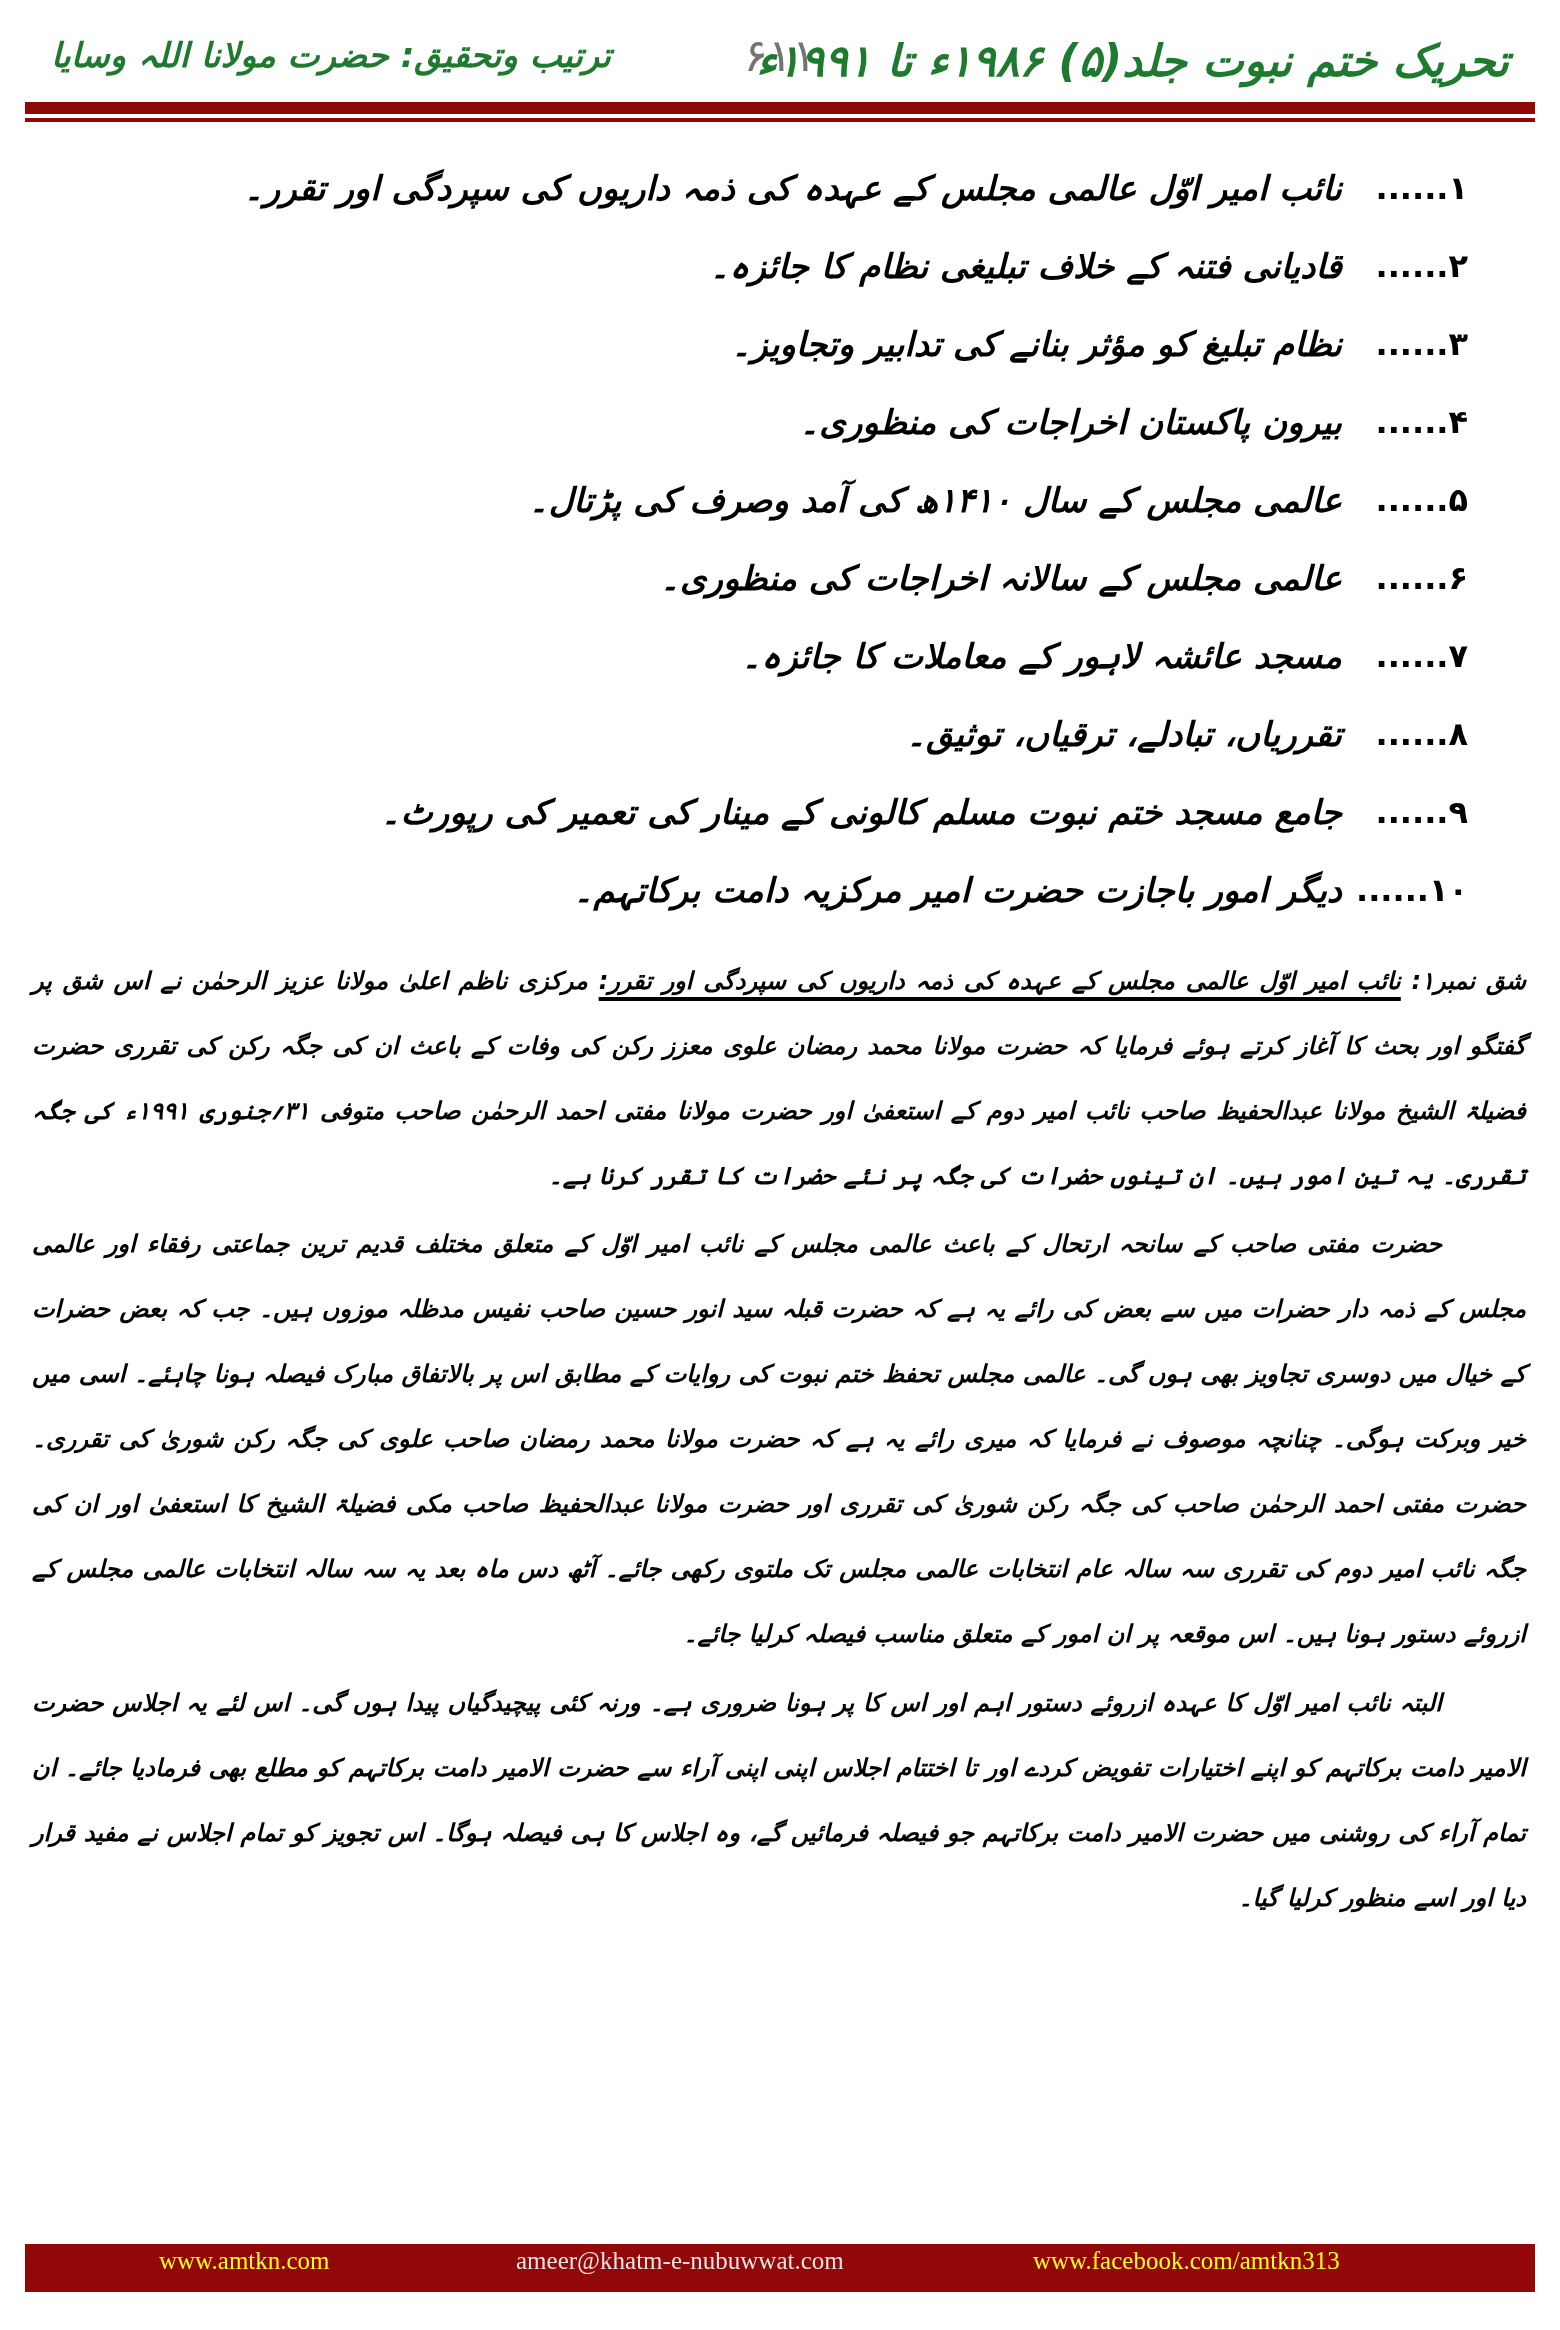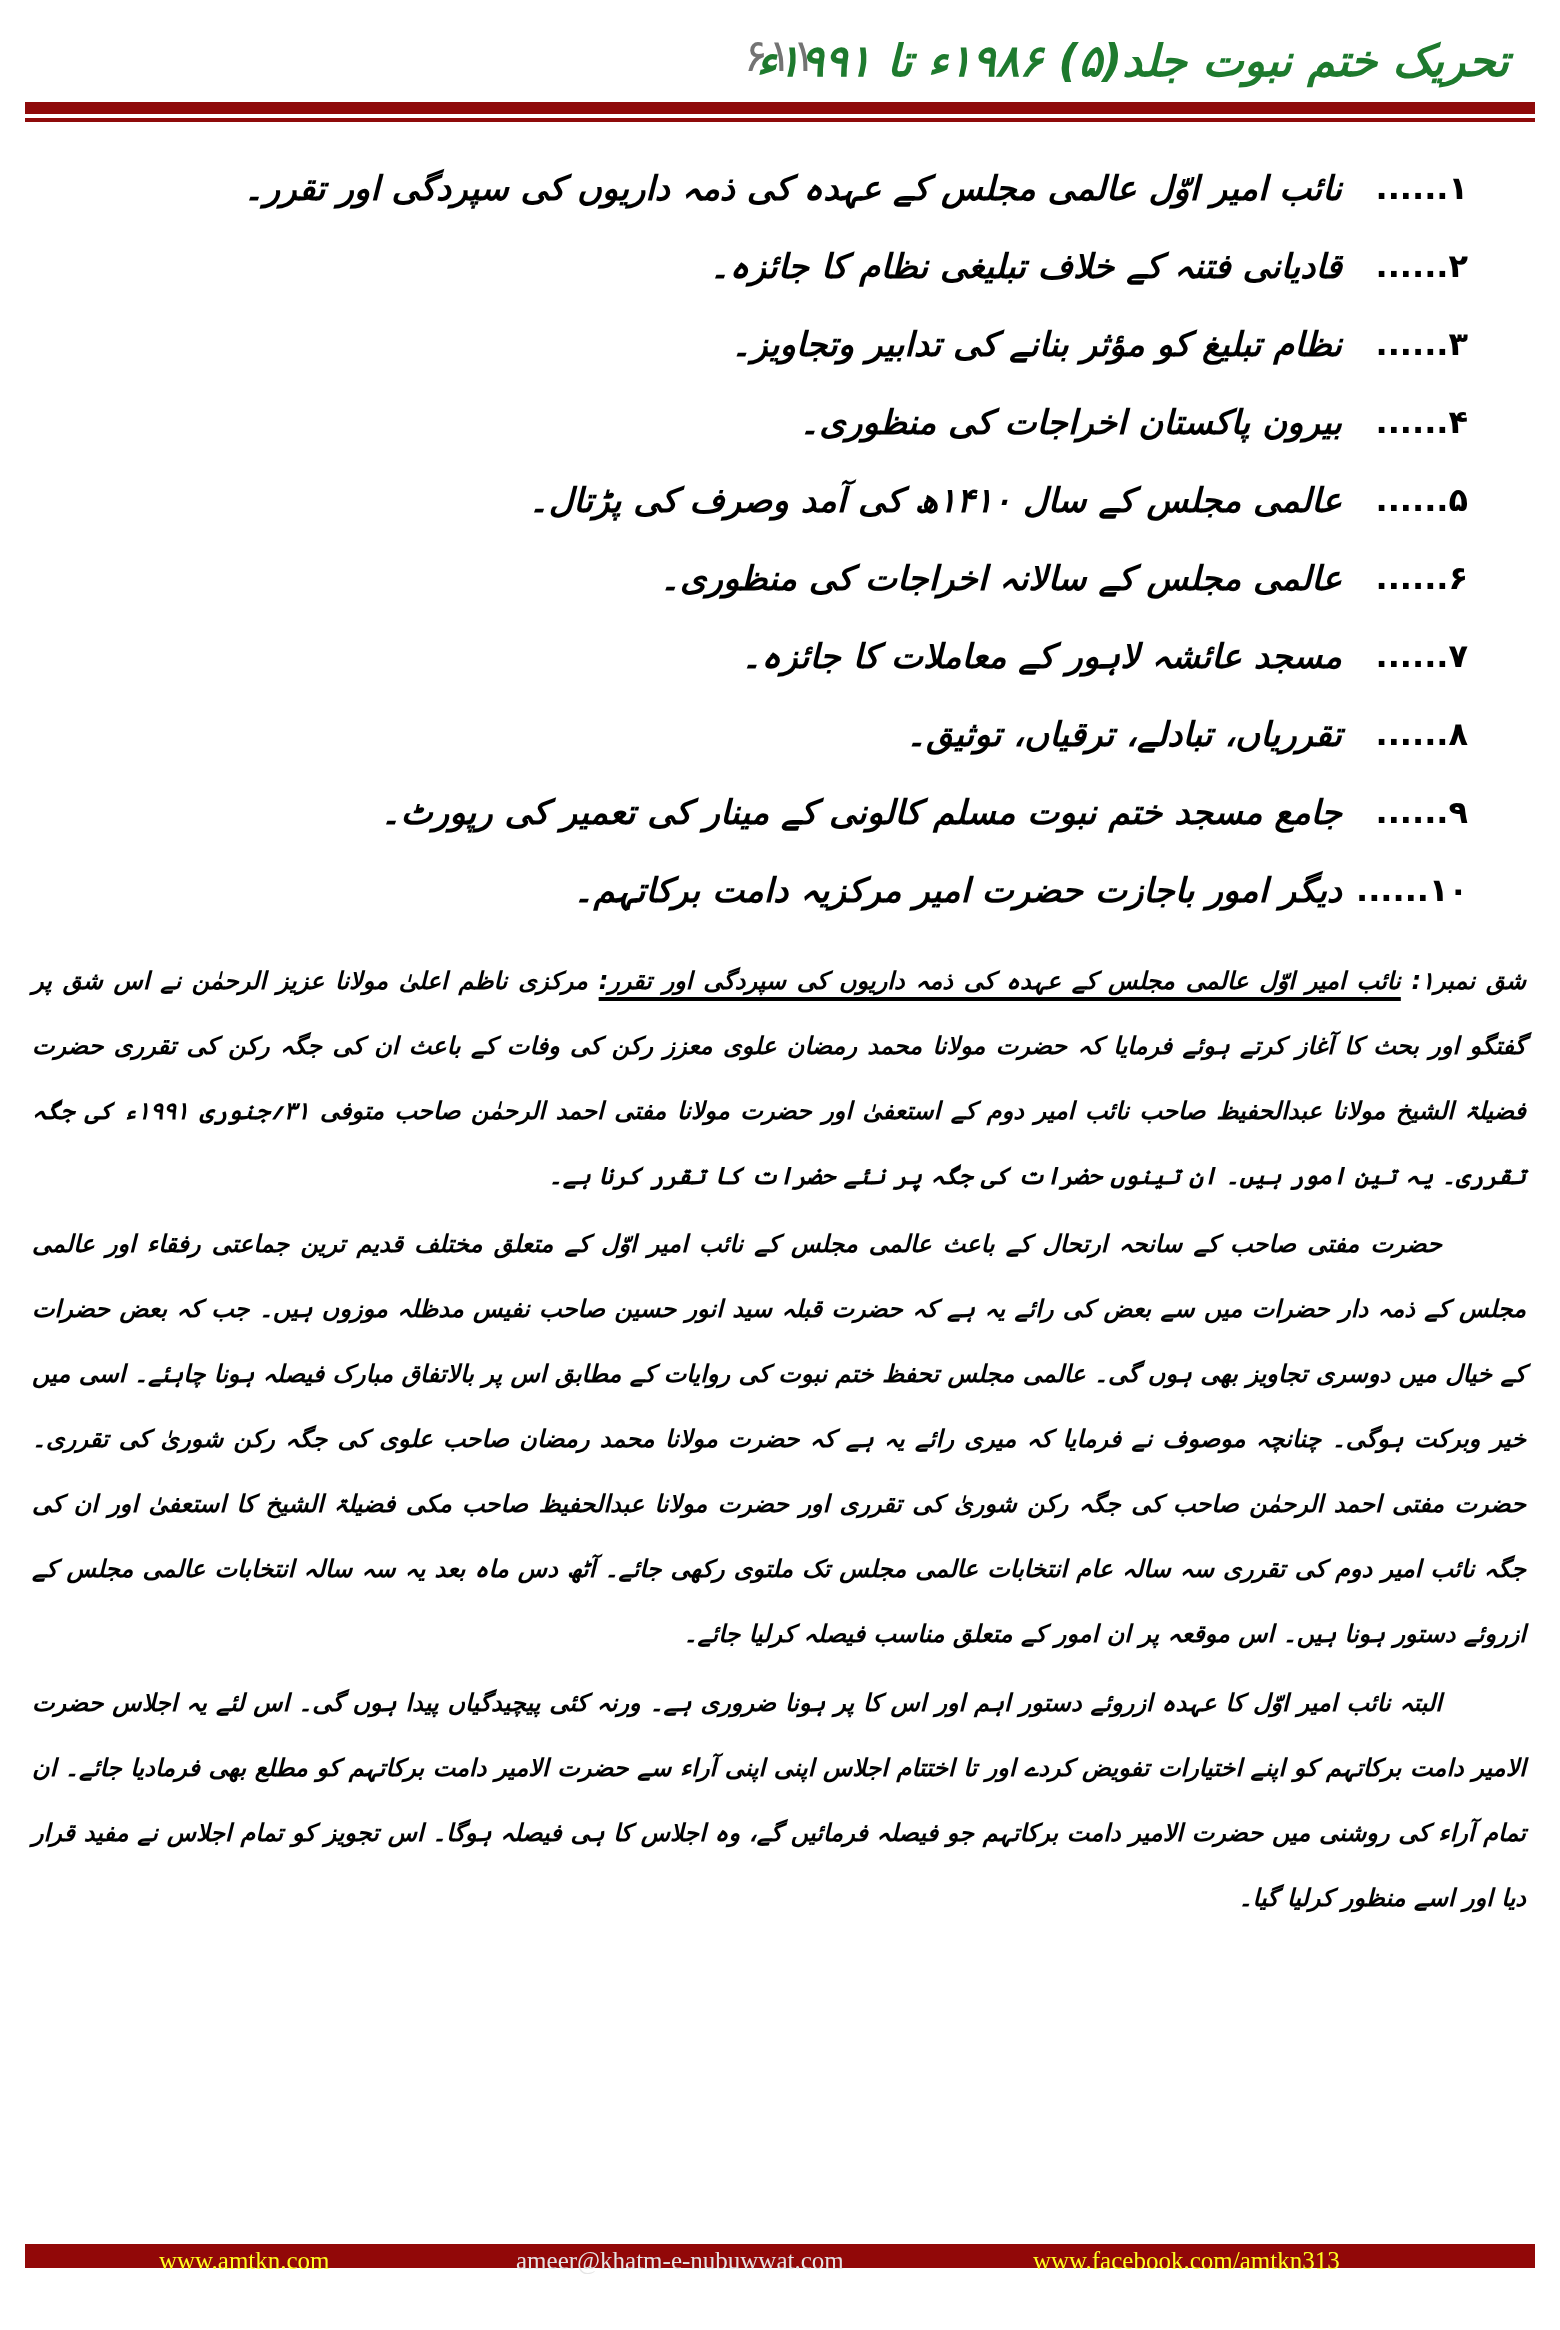--- a/index.html
+++ b/index.html
@@ -28,35 +28,36 @@
   .body-text { position: absolute; left: 32px; right: 34px; top: 949px; direction: rtl;
                font-size: 24px; font-weight: bold; font-style: italic; color: #000; line-height: 65px;
                text-align: justify; }
   .sh-label { text-decoration: none; }
   .sh-title { text-decoration: underline; text-decoration-thickness: 4.2px; text-underline-offset: 8.4px; }
   .para { margin: 0; text-indent: 0; }
   .para.indent { text-indent: 84px; }
   .para + .para { margin-top: 3.4px; }
 
   
-  .footer { position: absolute; left: 25px; right: 25px; top: 2244px; height: 24px; background: #920808;
+  .footer { position: absolute; left: 25px; right: 25px; top: 2244px; height: 48px; background: #920808;
             display: flex; align-items: center; }
   .ft { font-family: "Liberation Serif", serif; font-size: 25px; position: absolute; top: 3.4px; }
   .ft-1 { left: 134px; color: #ffff22; }
   .ft-2 { left: 491px; color: #e5e5e5; }
   .ft-3 { left: 1008px; color: #ffff22; }
 </style>
 </head>
 <body>
 
 <div class="page">
 
   <div class="hdr">
     <div class="hdr-right">تحریک ختم نبوت جلد(۵) ۱۹۸۶ء تا ۱۹۹۱ء</div>
     <div class="hdr-page">۶۱۱</div>
+    <div class="hdr-left">ترتیب وتحقیق: حضرت مولانا اللہ وسایا</div>
   </div>
   <div class="rule-thick"></div>
   <div class="rule-thin"></div>
 
   <div class="list">
     <div class="li">
       <span class="li-num">۱......</span>
       <span class="li-text">نائب امیر اوّل عالمی مجلس کے عہدہ کی ذمہ داریوں کی سپردگی اور تقرر۔</span>
     </div>
     <div class="li">

